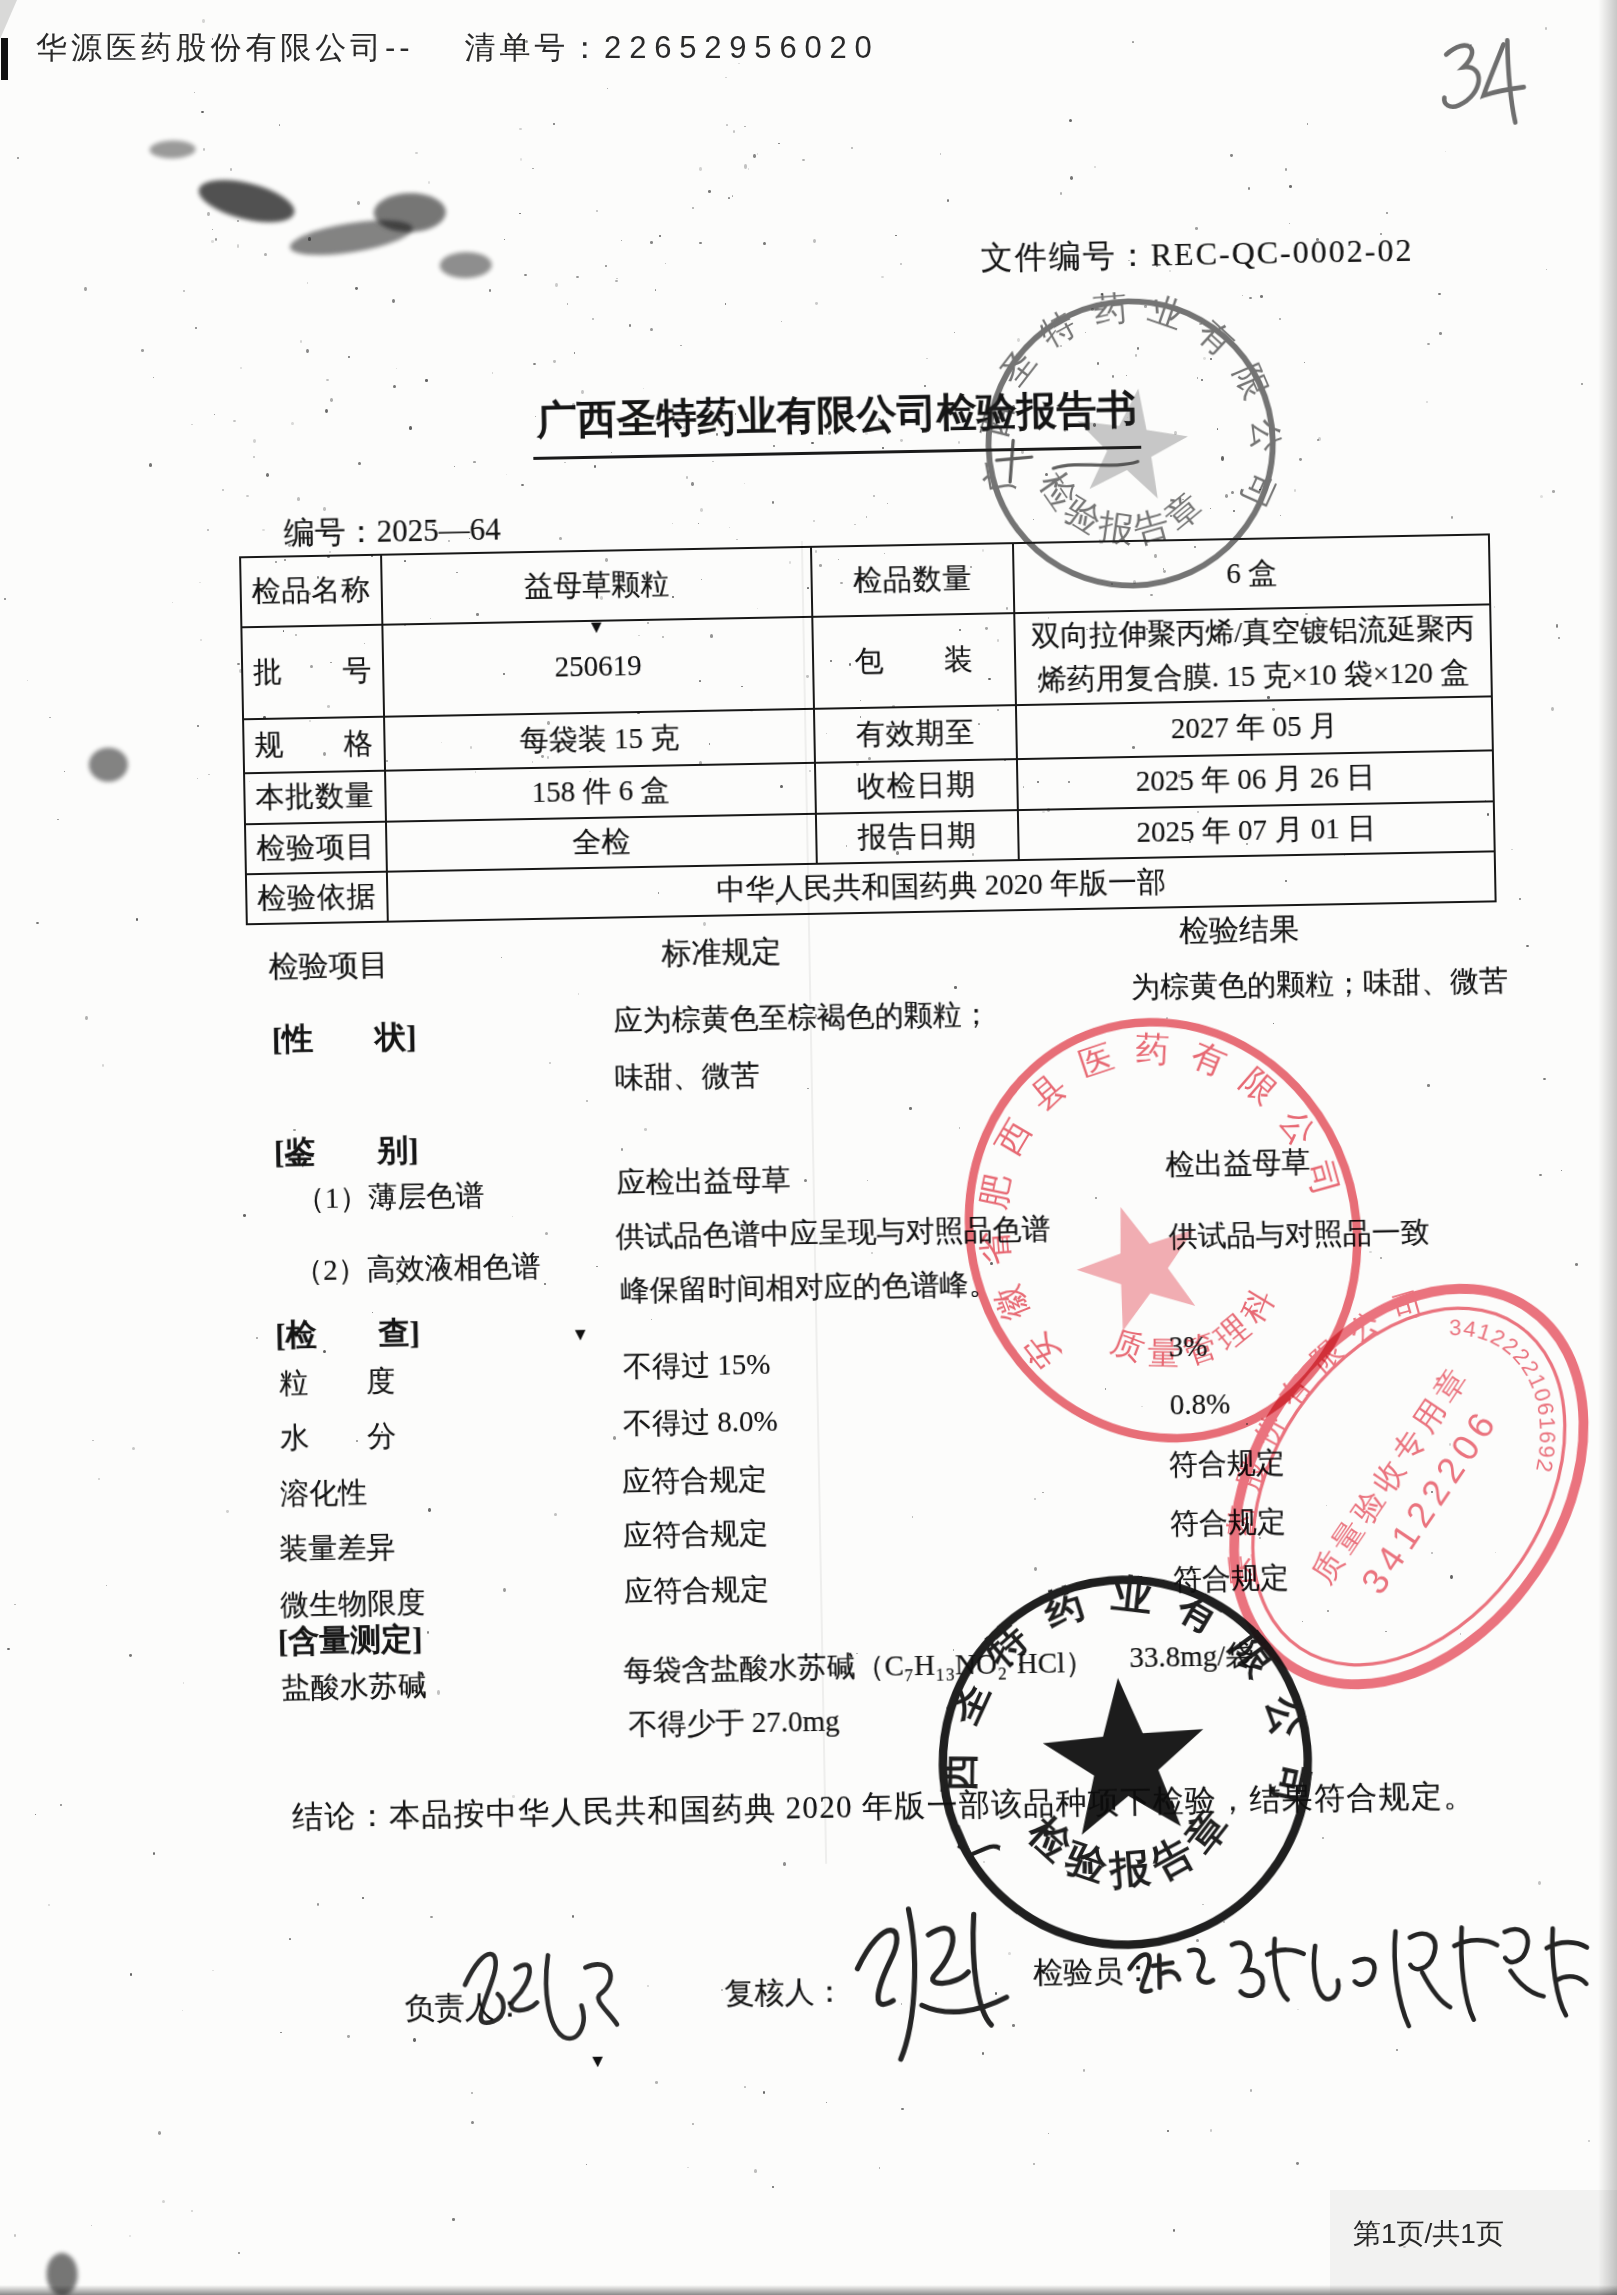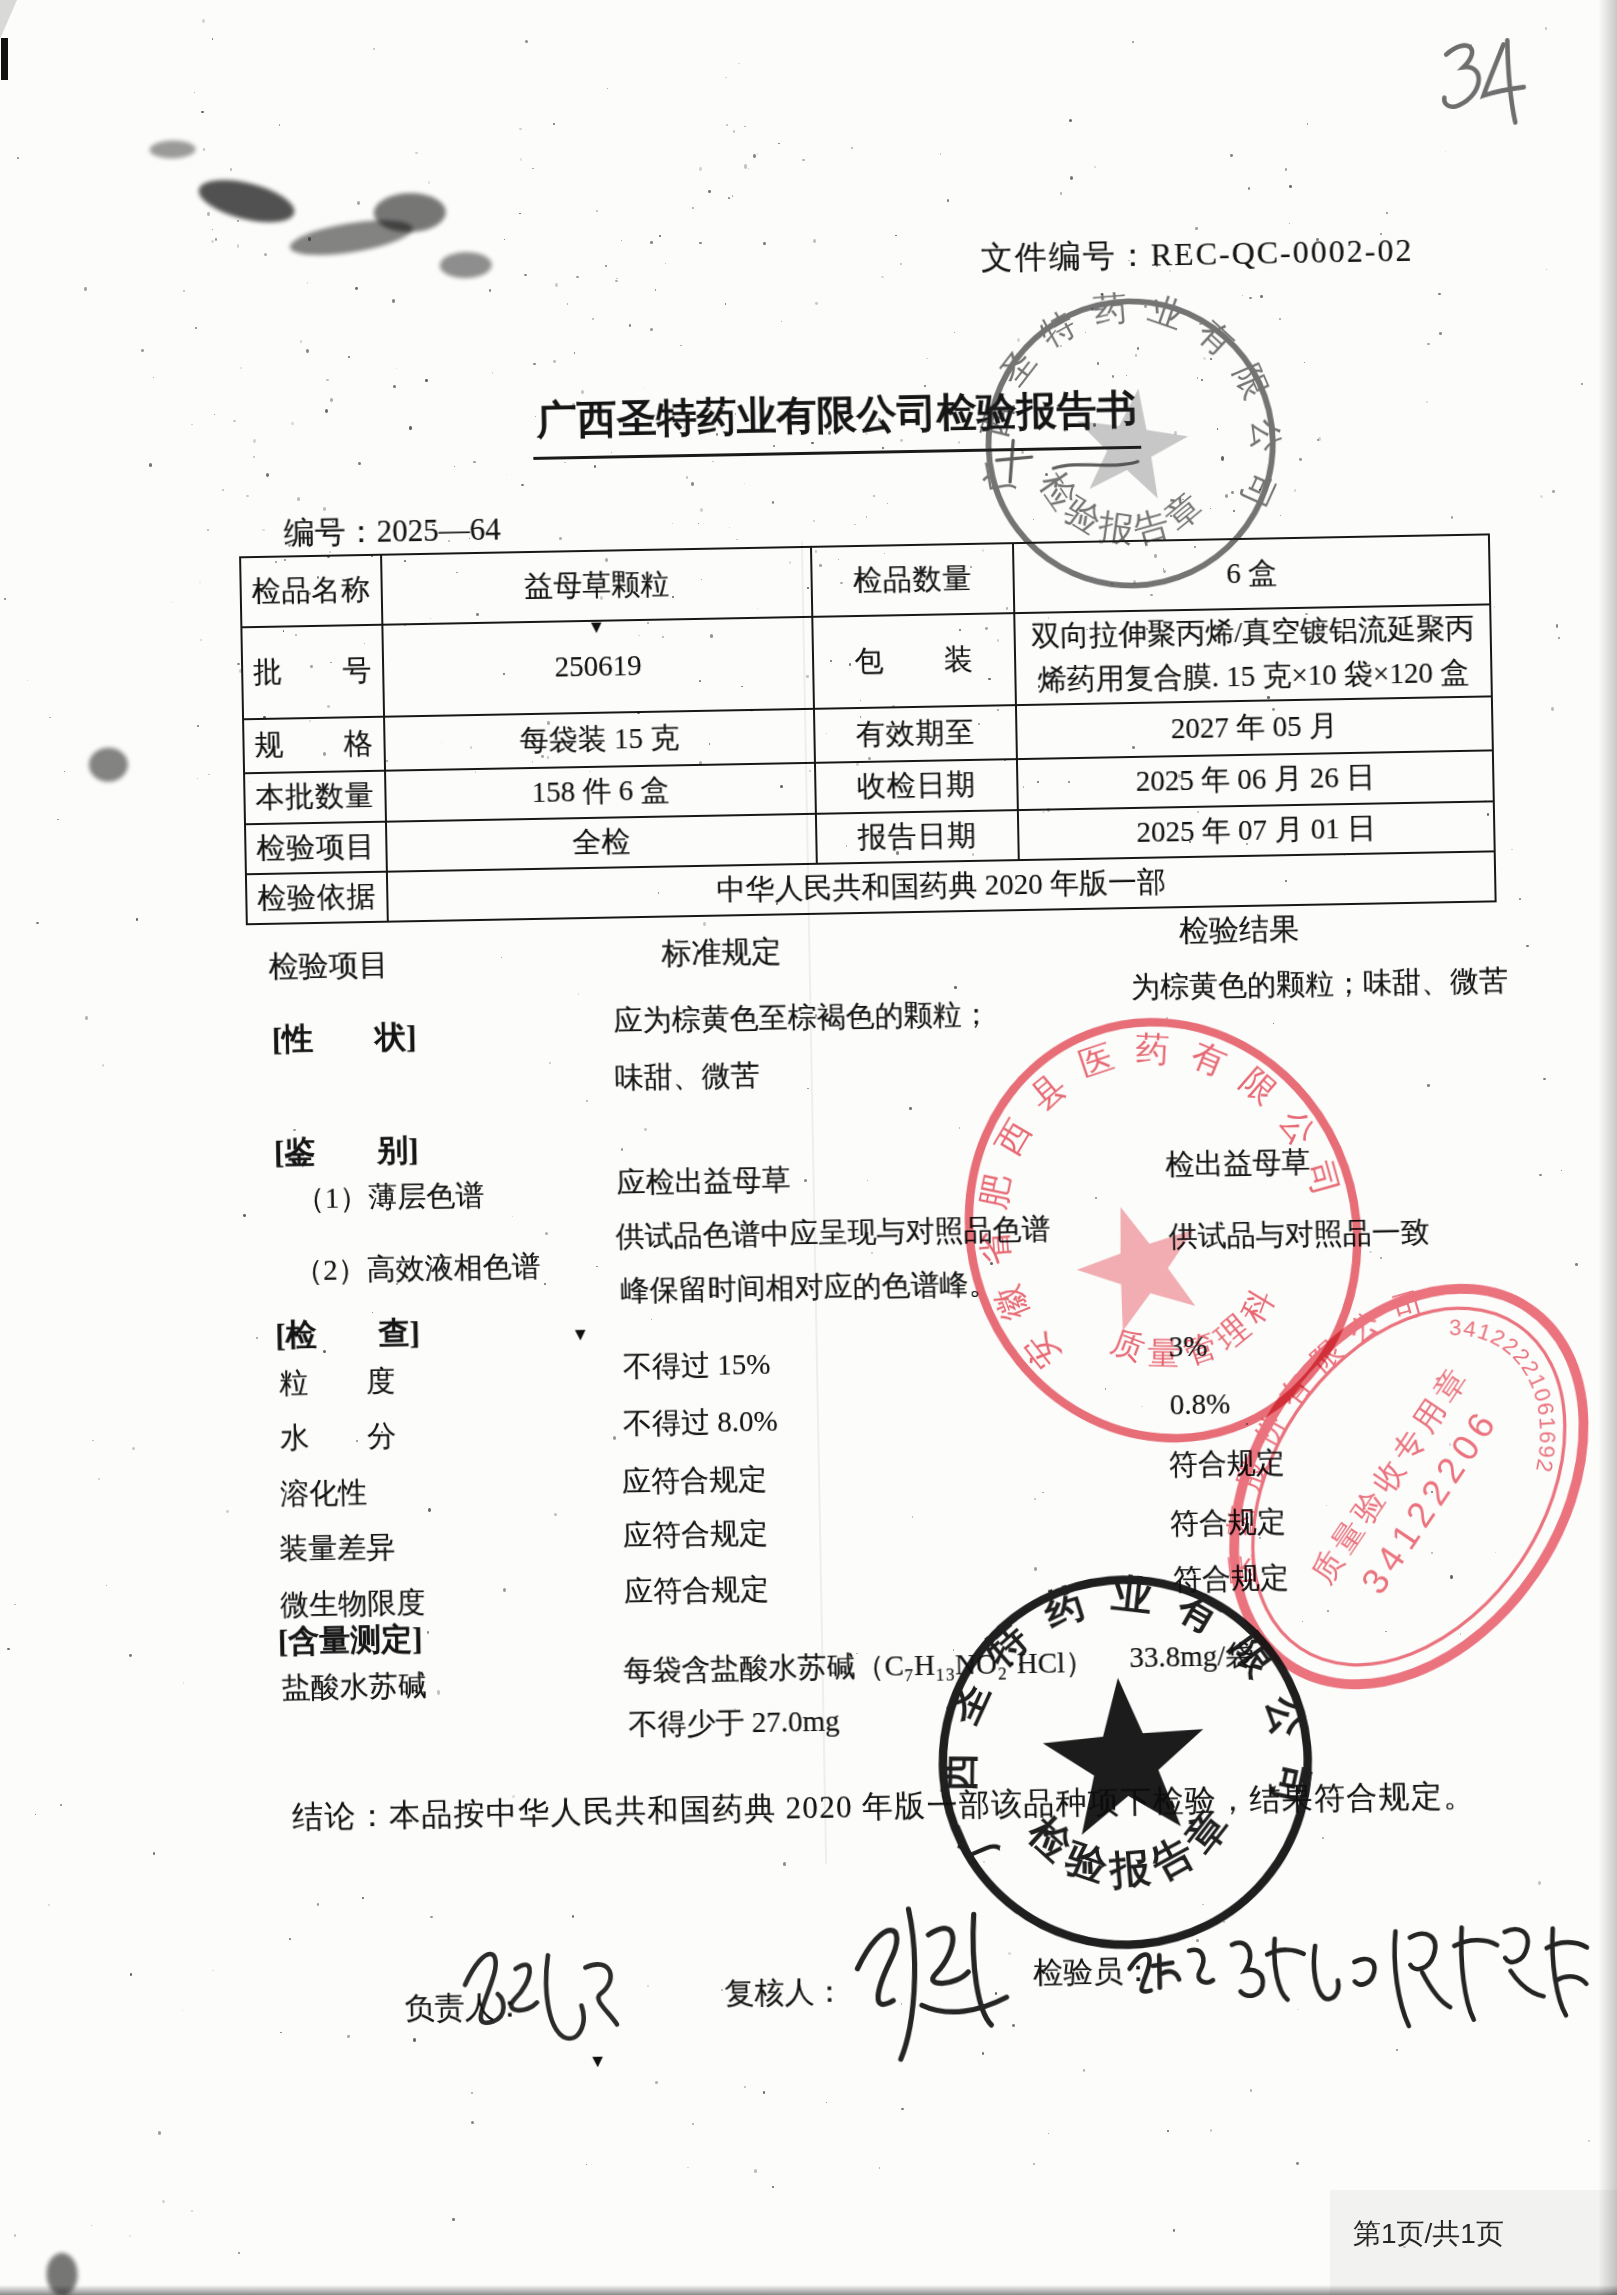--- a/index.html
+++ b/index.html
@@ -21,20 +21,25 @@
   .smudge{position:absolute;background:#0e0e0e;border-radius:50%;filter:blur(2px);}
   #noise i{position:absolute;background:#141414;border-radius:50%;display:block;}
   .mark{position:absolute;color:#141414;font-size:18px;}
   .edge{position:absolute;}
 </style>
 </head>
 <body>
 
 <div class="page">
 
+  <div class="digital" style="left:36px;top:27px;font-size:31px;letter-spacing:3.9px;">
+    <span>华源医药股份有限公司--</span>
+    <span style="display:inline-block;width:26px;"></span>
+    <span>清单号：</span><span style="letter-spacing:7.8px;">22652956020</span>
+  </div>
 
   <div class="rot">
 
     <div class="t" style="left:997px;top:240px;font-size:32px;letter-spacing:2px;">
       <span>文件编号：</span><span>REC-QC-0002-02</span>
     </div>
 
     <div class="t title" style="left:546px;top:388px;font-size:40px;">广西圣特药业有限公司检验报告书</div>
 
     <div class="t" style="left:295px;top:503px;font-size:31px;">

